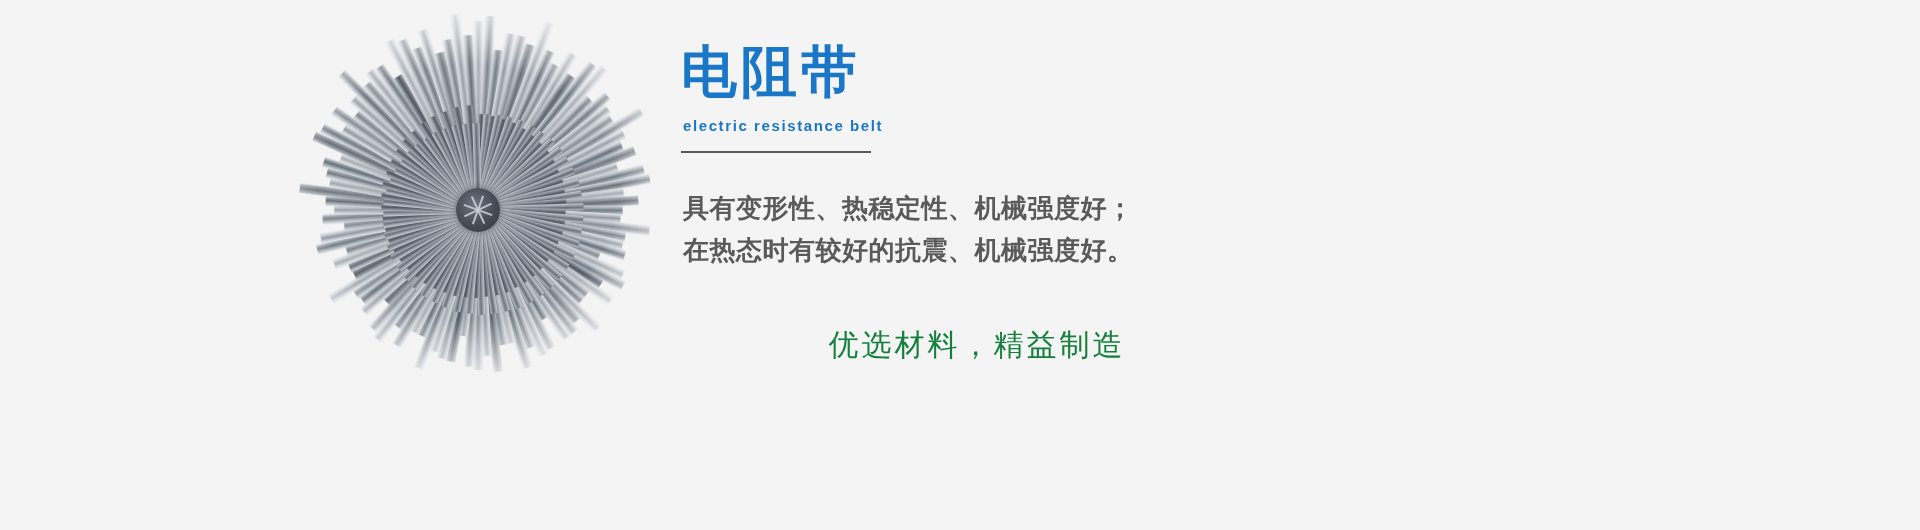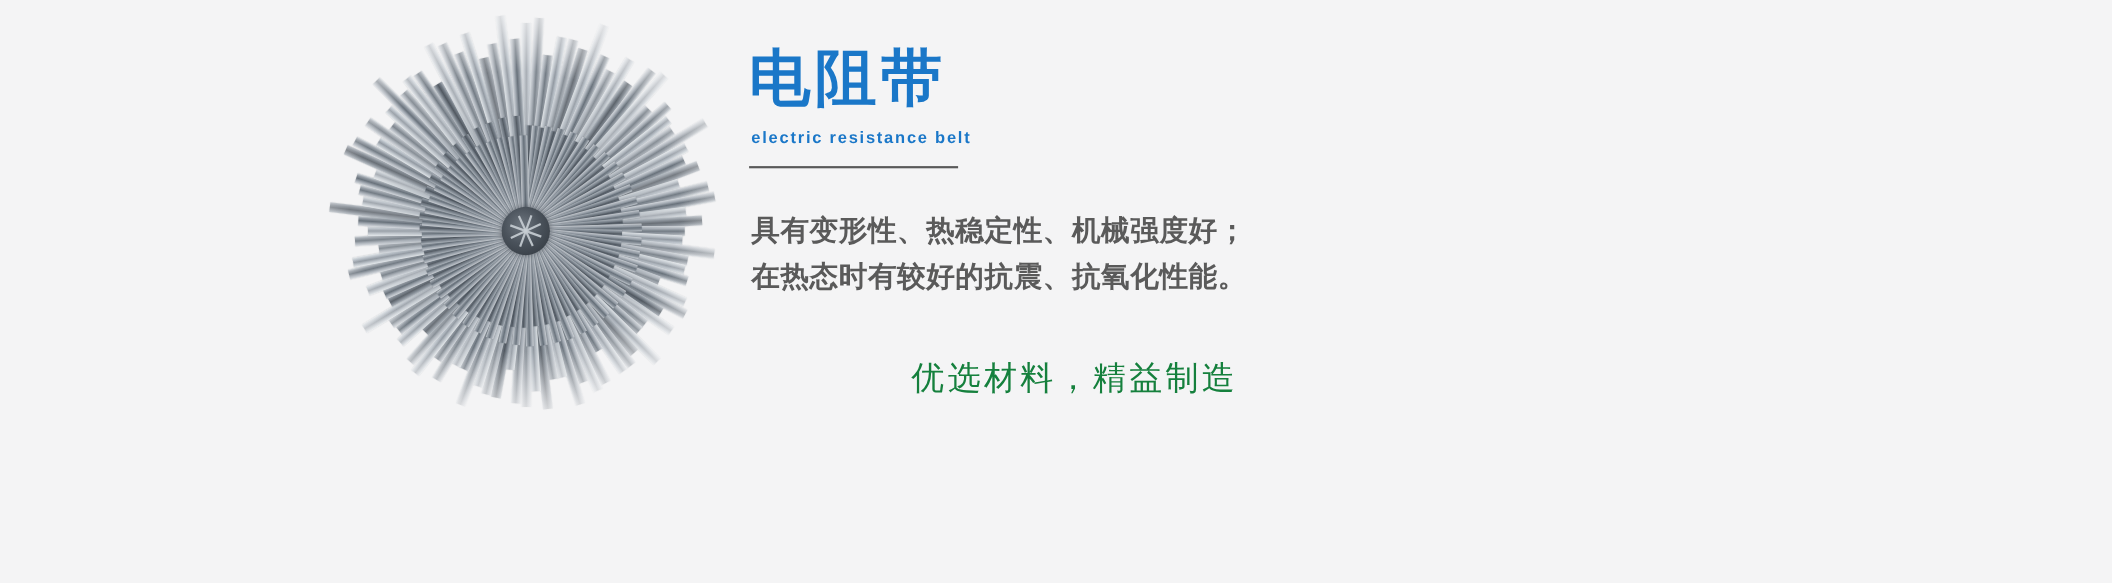--- a/index.html
+++ b/index.html
@@ -84,21 +84,21 @@
   .divider {
     position:absolute; left:0; top:151px;
     width:190px; height:2px; background:#595959;
   }
 
   .desc {
     position:absolute; left:2px; top:188px;
     font-size:26px; line-height:42px;
     color:#5a5a5a; font-weight:600;
     letter-spacing:.5px;
-    font-family:Liberation Sans, sans-serif;
+    font-family:Liberation Serif, serif;
   }
   .desc div { white-space:nowrap; }
 
   .slogan-block {
     position:absolute; left:96px; top:325px;
     text-align:center; width:400px;
   }
   .slogan-cn {
     font-size:30px; line-height:40px;
     color:#15803d; letter-spacing:3px;
@@ -342,21 +342,21 @@
   <div class="content">
 
     <div class="title">电阻带</div>
 
     <div class="subtitle">electric resistance belt</div>
 
     <div class="divider"></div>
 
     <div class="desc">
       <div>具有变形性、热稳定性、机械强度好；</div>
-      <div>在热态时有较好的抗震、抗氧化性能。</div>
+      <div>在热态时有较好的抗震、机械强度好。</div>
     </div>
 
     <div class="slogan-block">
       <div class="slogan-cn">优选材料，精益制造</div>
     </div>
 
   </div>
 </div>
 
 </body></html>

